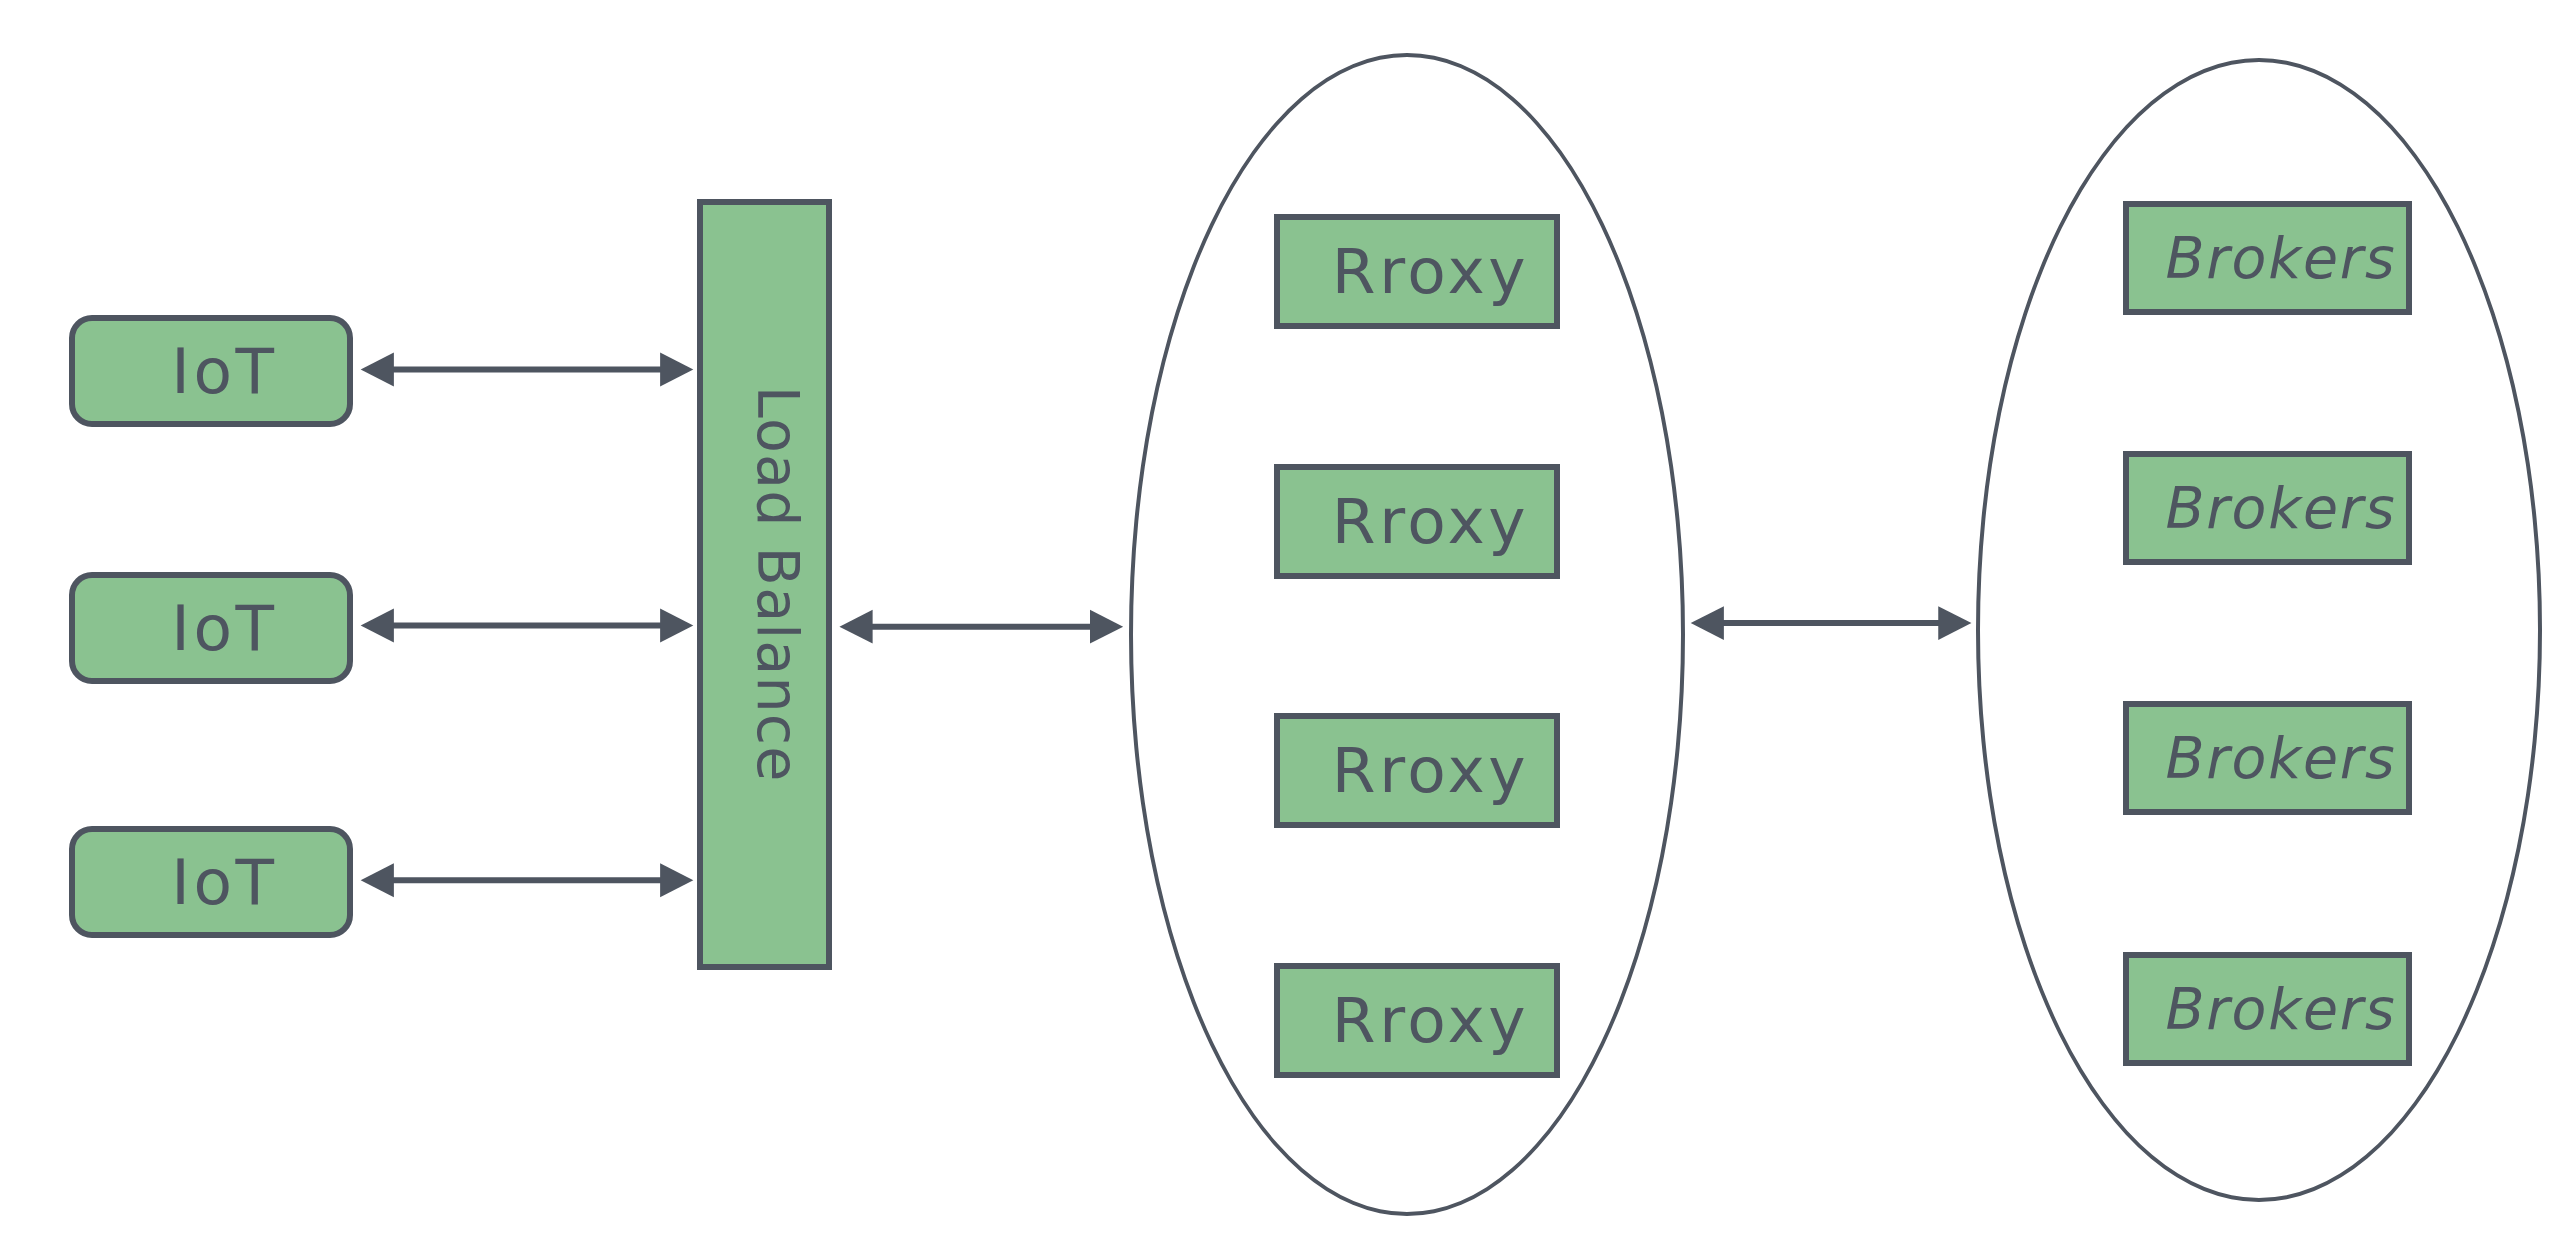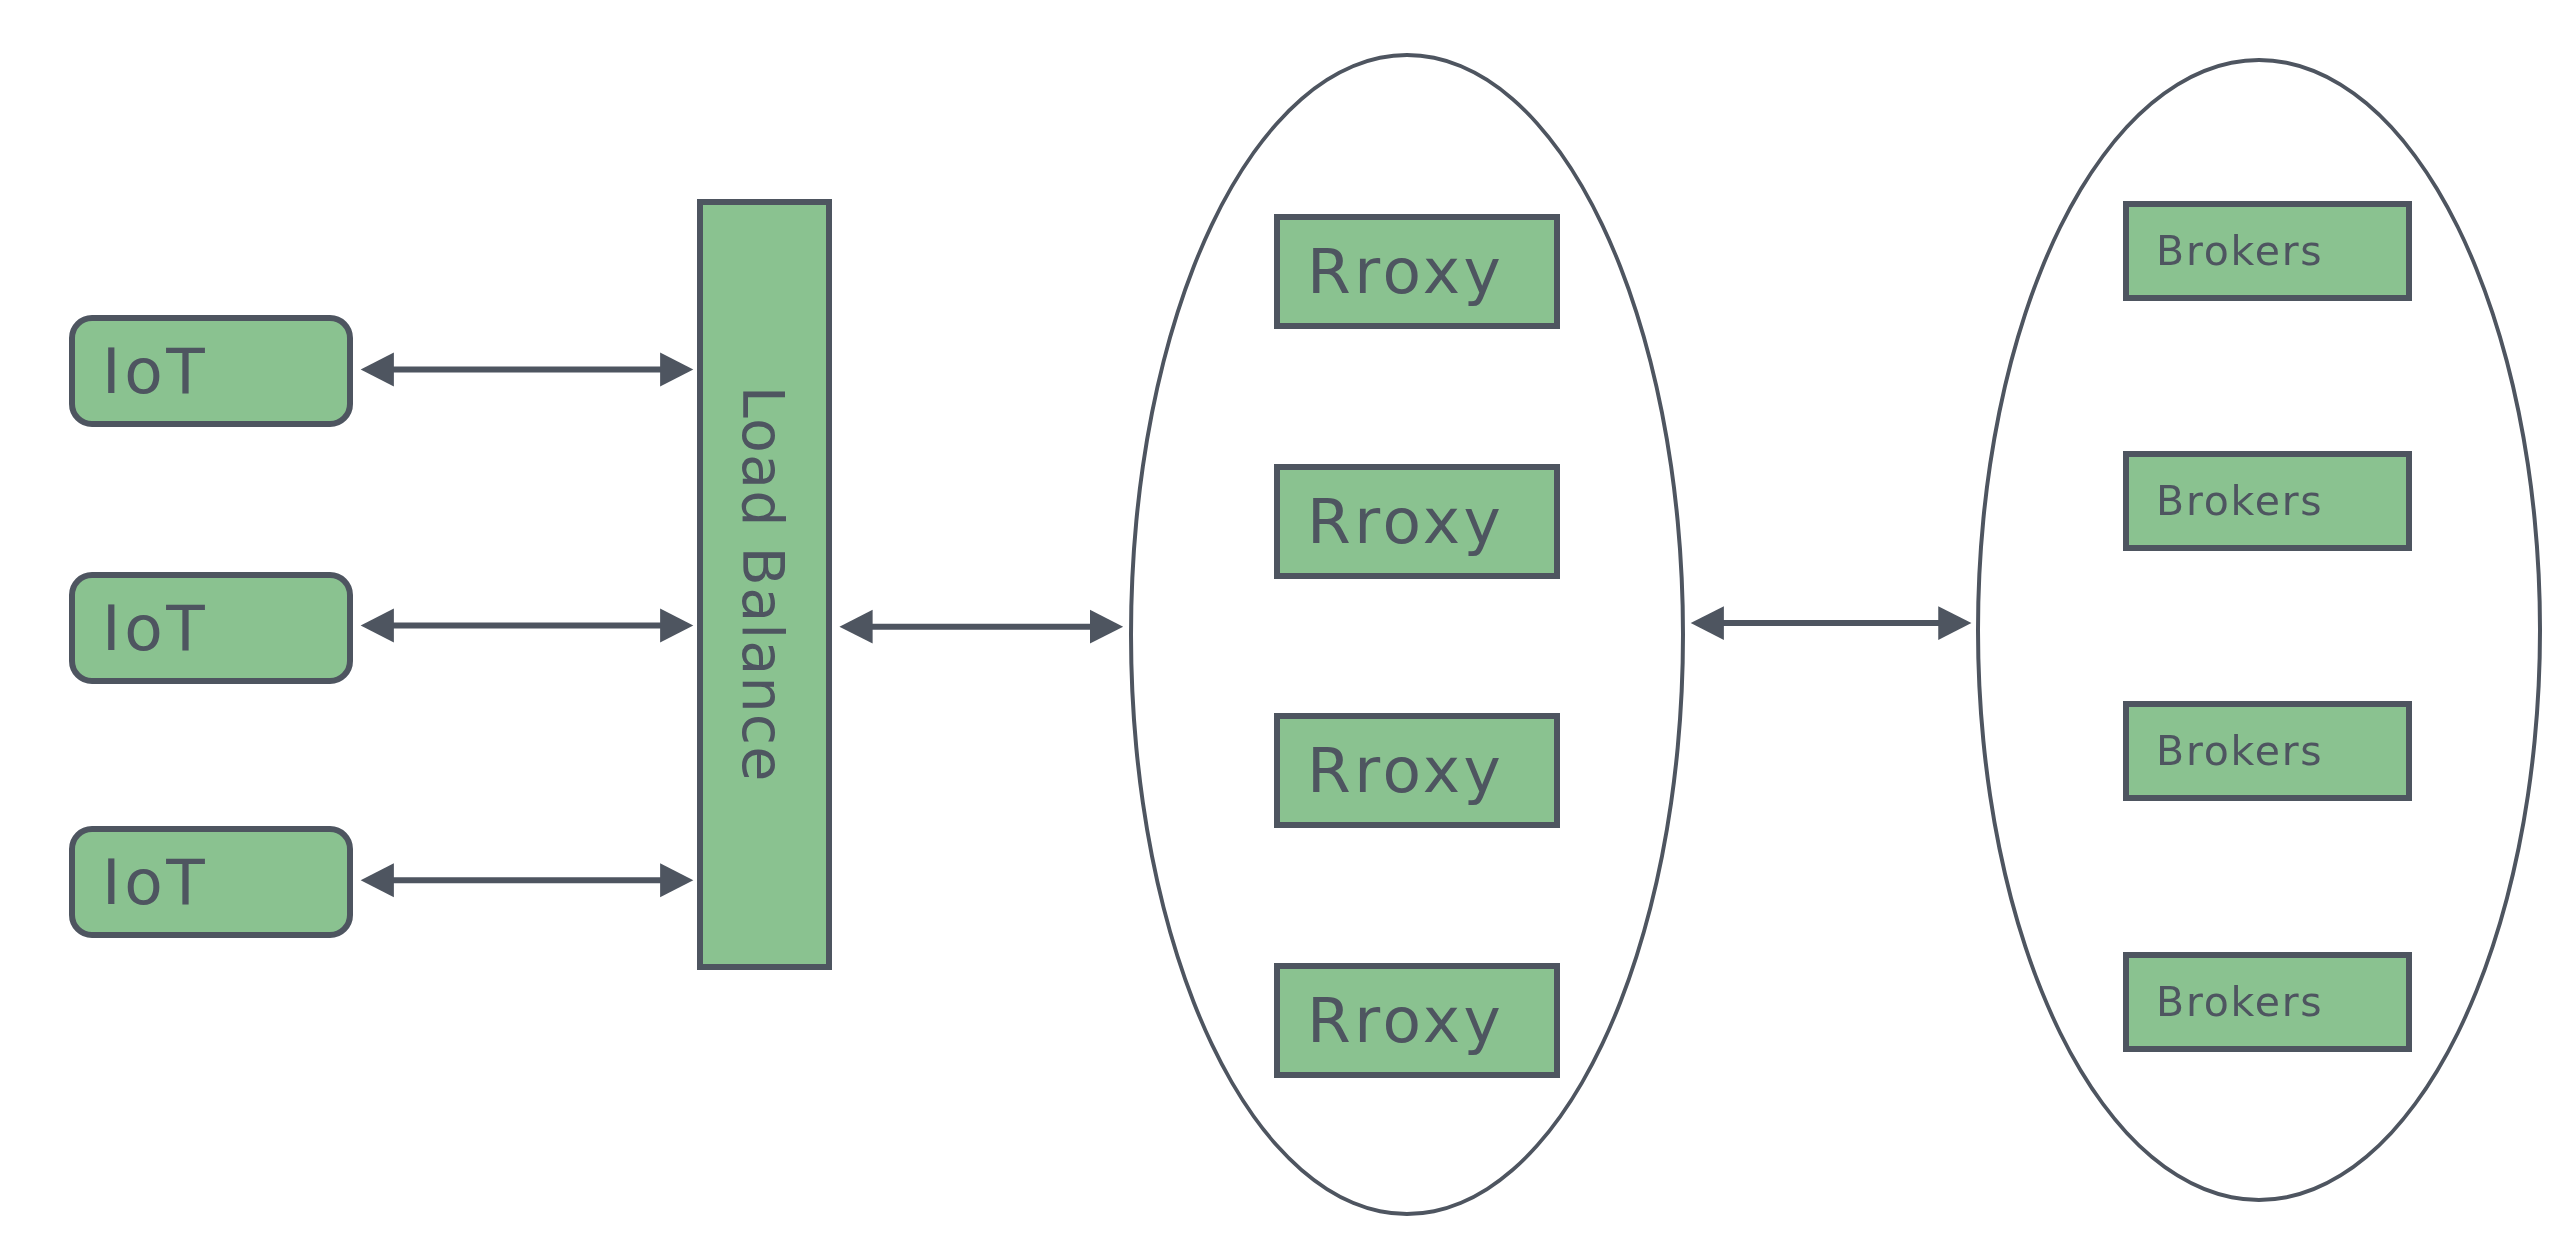--- a/index.html
+++ b/index.html
@@ -15,21 +15,21 @@
     font-family: "DejaVu Sans", sans-serif;
     overflow: hidden;
   }
   .node {
     position: absolute;
     background: #8ac290;
     border: 6px solid #4e5560;
     box-sizing: border-box;
     display: flex;
     align-items: center;
-    justify-content: flex-start;
+    justify-content: center;
     color: #4e5560;
     font-size: 63px;
     letter-spacing: 3.6px;
     font-weight: 500;
     padding-left: 27px;
   }
   .iot-node    { left: 69px; width: 284px; height: 112px; border-radius: 23px; }
   #iot-1 { top: 315px; }
   #iot-2 { top: 572px; }
   #iot-3 { top: 826px; }
@@ -55,21 +55,21 @@
   }
   #proxy-cluster  { left: 1129px; top: 53px;  width: 556px; height: 1163px; }
   #broker-cluster { left: 1976px; top: 58px;  width: 566px; height: 1144px; }
 
   .proxy-node  { left: 1274px; width: 286px; height: 115px; }
   #proxy-1 { top: 214px;  }
   #proxy-2 { top: 464px;  }
   #proxy-3 { top: 713px; }
   #proxy-4 { top: 963px; }
 
-  .broker-node { left: 2123px; width: 289px; height: 100px; font-size: 41px; letter-spacing: 1.8px; }
+  .broker-node { left: 2123px; width: 289px; height: 114px; font-size: 57px; letter-spacing: 1.8px; font-style: italic; }
   #broker-1 { top: 201px;  }
   #broker-2 { top: 451px;  }
   #broker-3 { top: 701px; }
   #broker-4 { top: 952px; }
 
   #arrow-layer {
     position: absolute;
     left: 0; top: 0;
     width: 2576px;
     height: 1260px;

